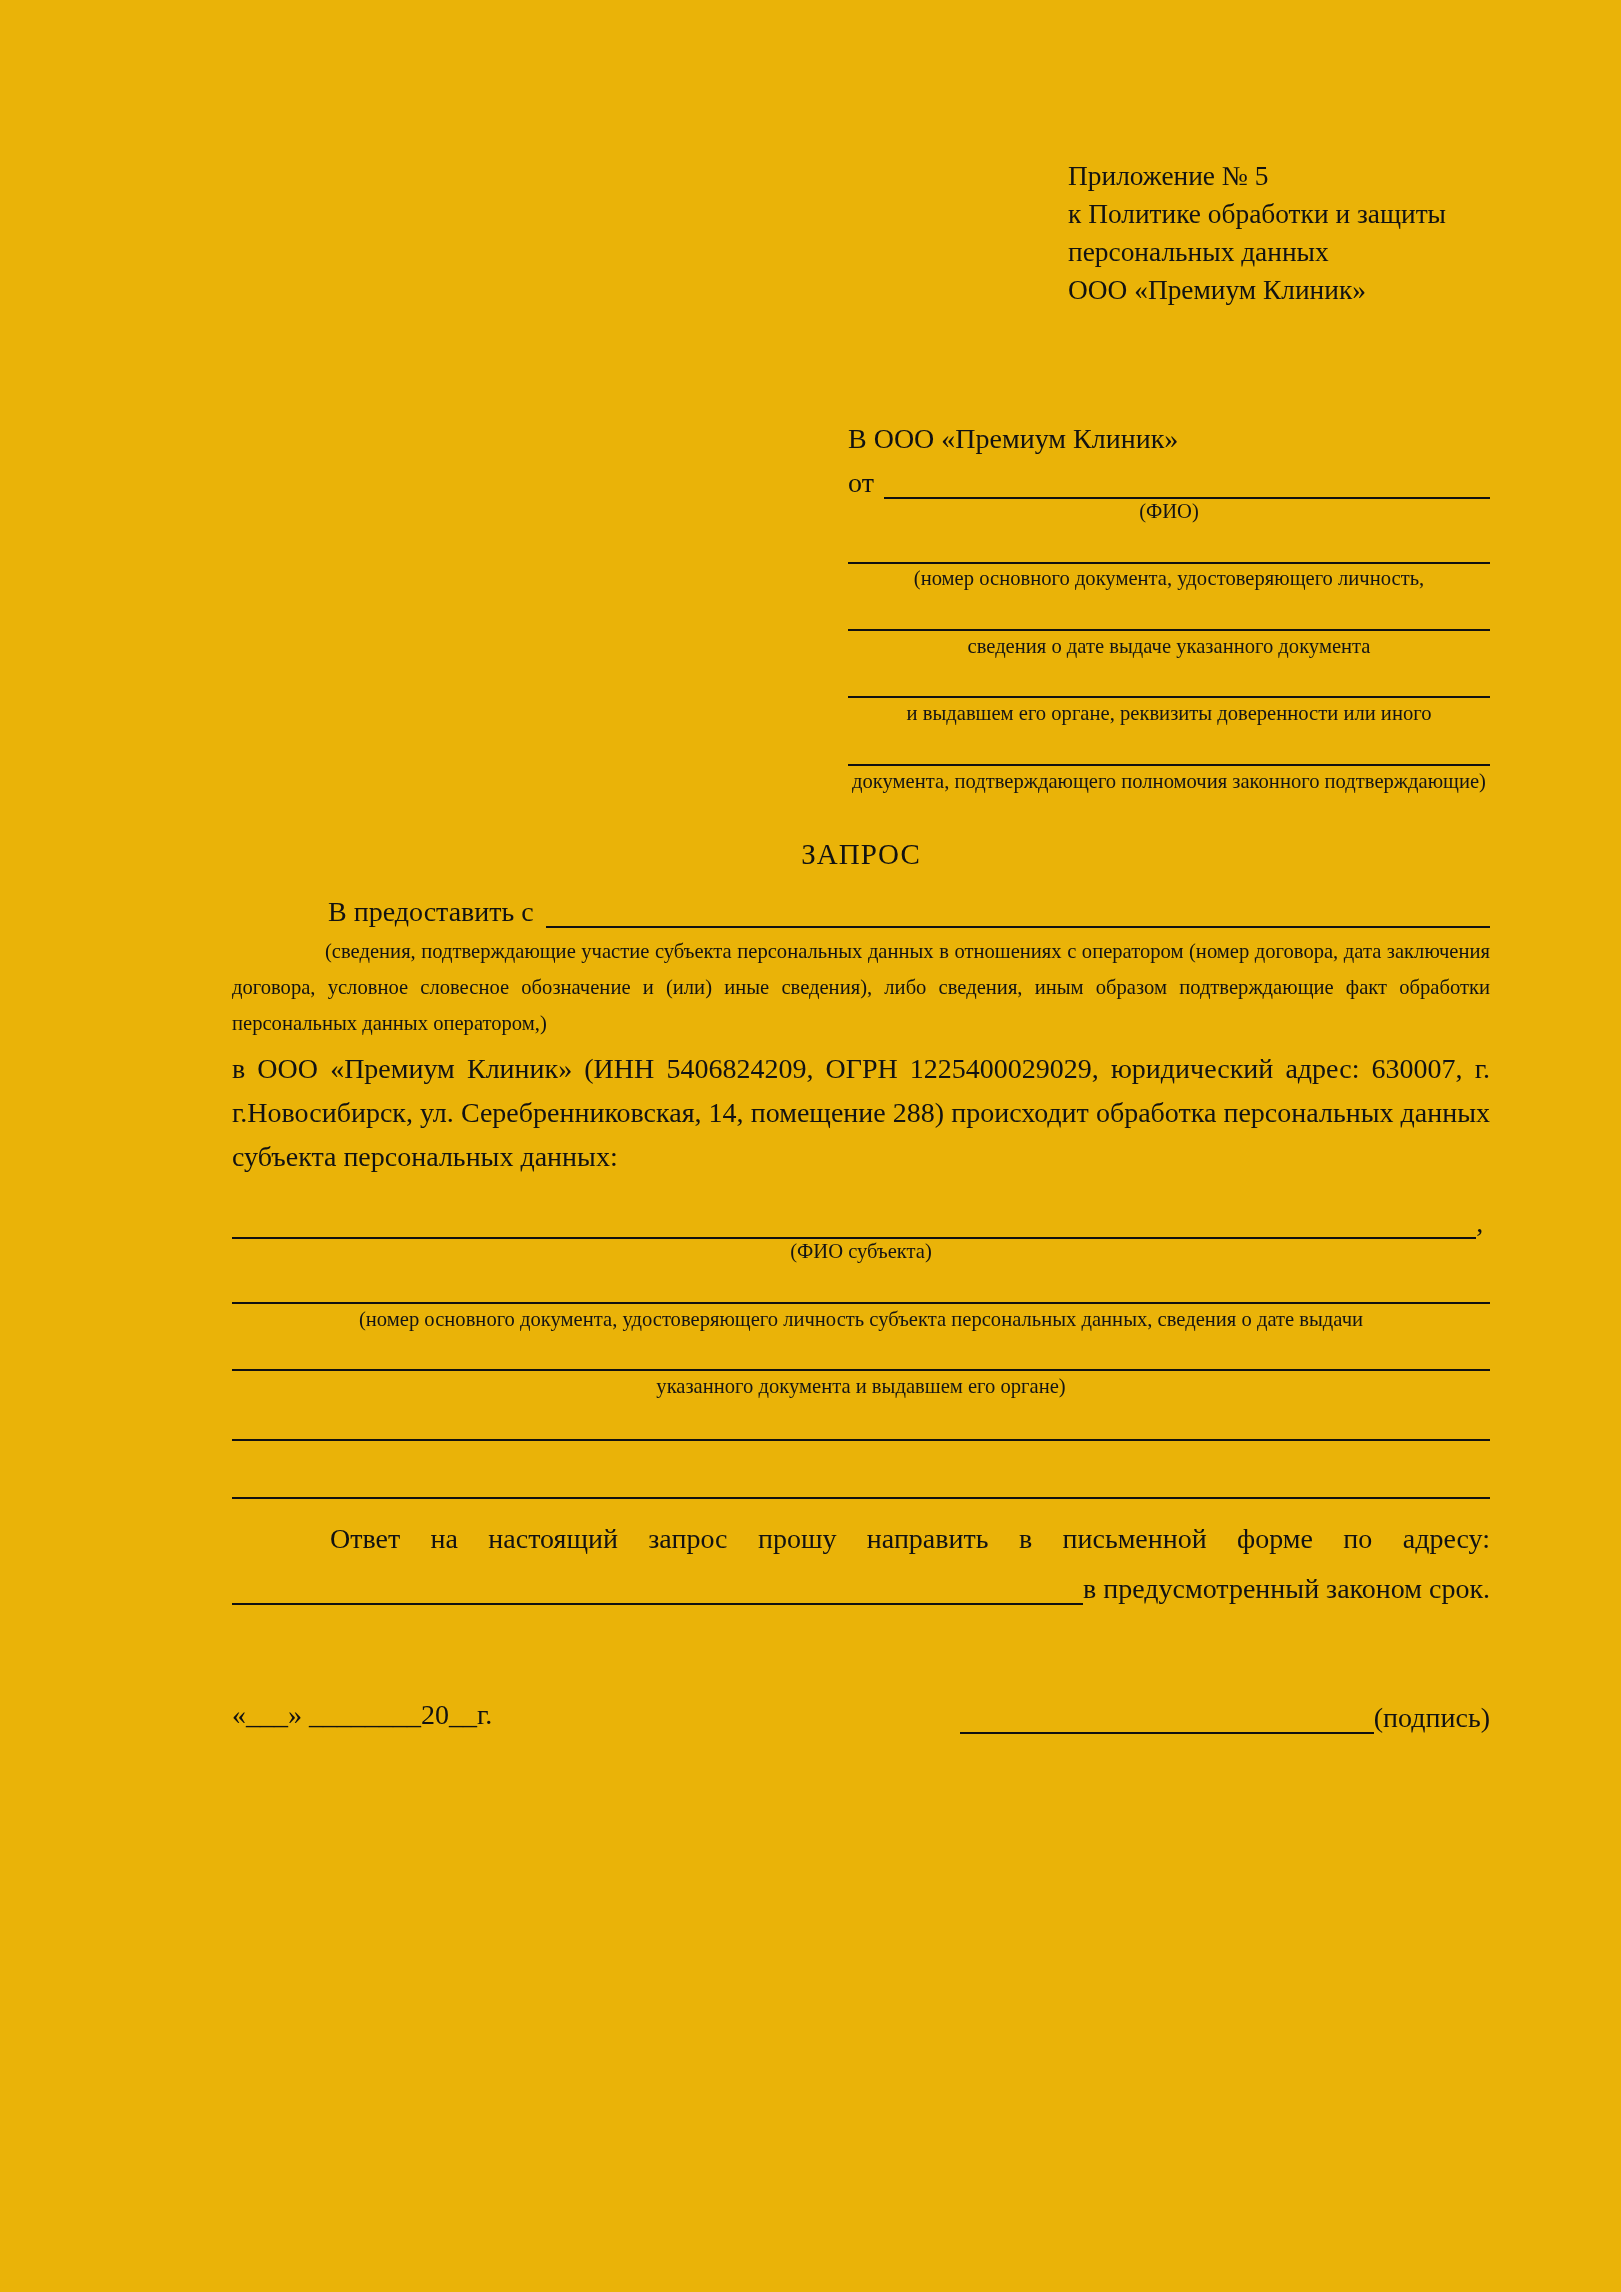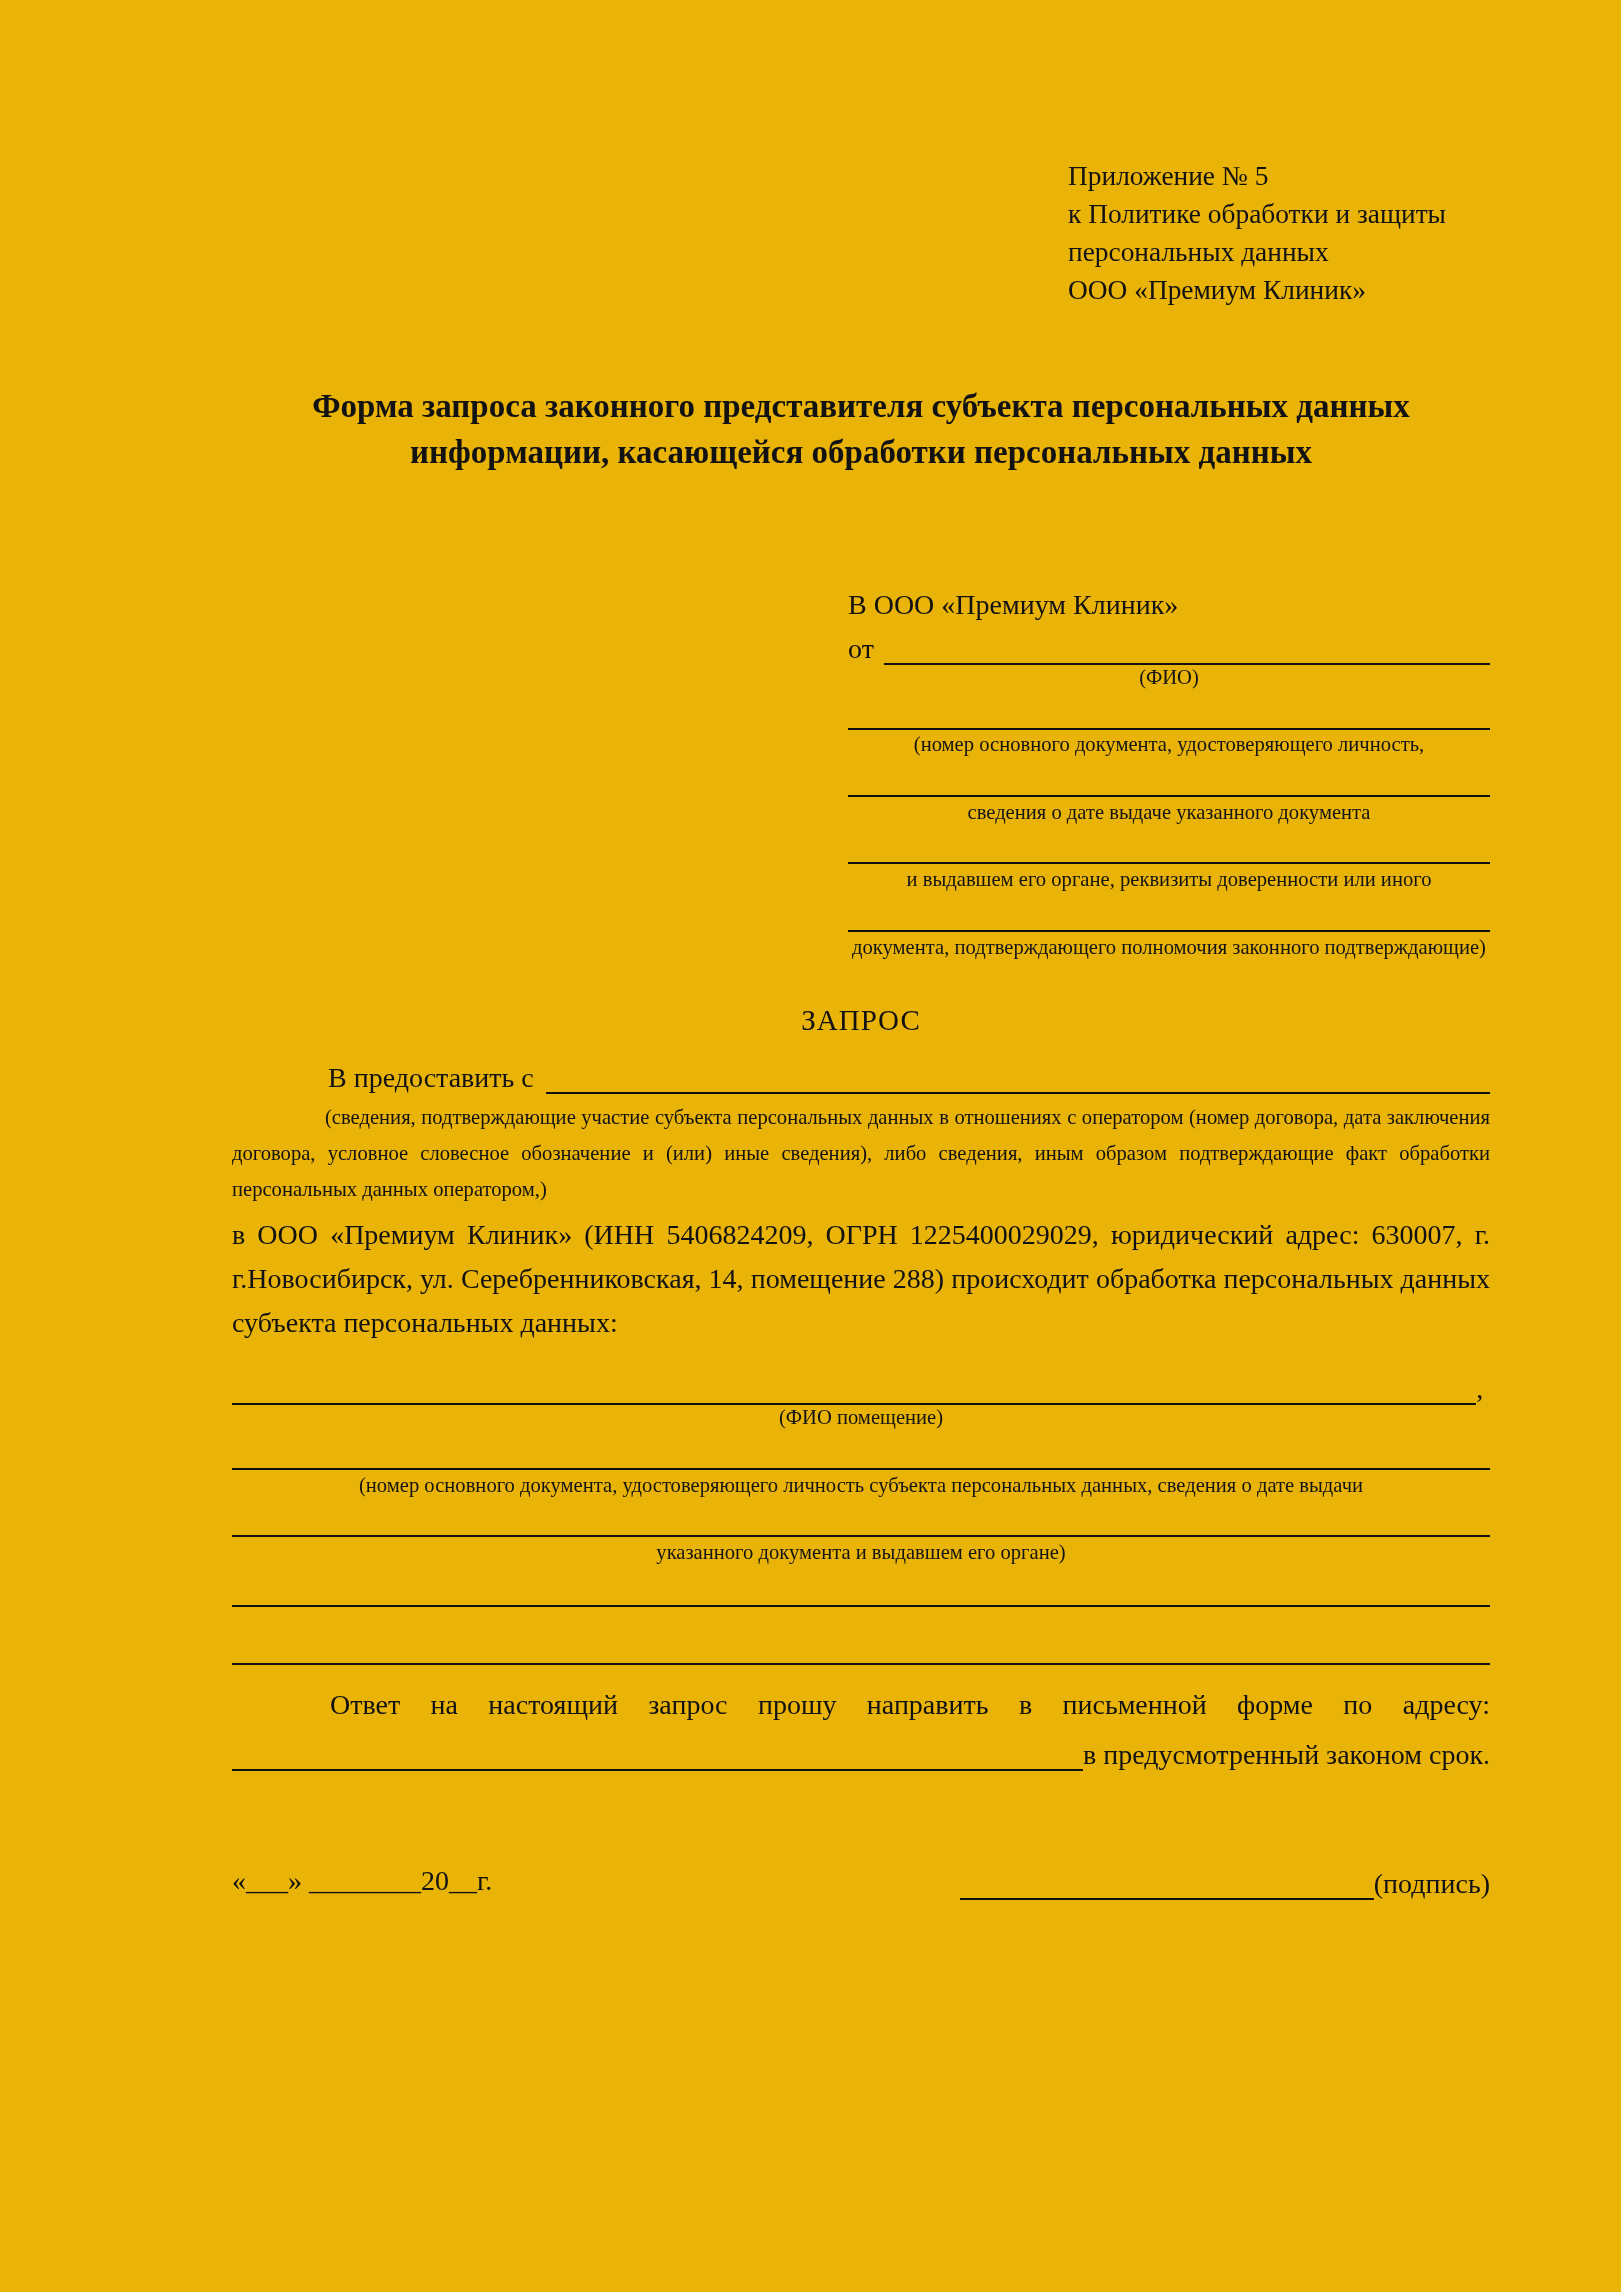--- a/index.html
+++ b/index.html
@@ -102,21 +102,20 @@
 <div class="page">
   <div class="content">
 
     <div class="header-note">
       <div>Приложение № 5</div>
       <div>к Политике обработки и защиты</div>
       <div>персональных данных</div>
       <div>ООО «Премиум Клиник»</div>
     </div>
 
-    <div class="doc-title">Форма запроса законного представителя субъекта персональных данных информации, касающейся обработки персональных данных</div>
 
     <div class="addressee">
       <div class="addr-org">В ООО «Премиум Клиник»</div>
 
       <div class="from-row">
         <span class="from-label">от</span>
         <div class="fill-line"></div>
       </div>
       <div class="cap">(ФИО)</div>
 
@@ -145,21 +144,21 @@
       <div class="fill-line"></div>
     </div>
     <div class="small-caption">(сведения, подтверждающие участие субъекта персональных данных в отношениях с оператором (номер договора, дата заключения договора, условное словесное обозначение и (или) иные сведения), либо сведения, иным образом подтверждающие факт обработки персональных данных оператором,)</div>
 
     <div class="para operator-para">в ООО «Премиум Клиник» (ИНН 5406824209, ОГРН 1225400029029, юридический адрес: 630007, г. г.Новосибирск, ул. Серебренниковская, 14, помещение 288) происходит обработка персональных данных субъекта персональных данных:</div>
 
     <div class="subject-row">
       <div class="fill-line"></div>
       <span class="comma">,</span>
     </div>
-    <div class="cap">(ФИО помещение)</div>
+    <div class="cap">(ФИО субъекта)</div>
 
     <div class="field-group">
       <div class="uline"></div>
       <div class="cap">(номер основного документа, удостоверяющего личность субъекта персональных данных, сведения о дате выдачи</div>
     </div>
     <div class="field-group">
       <div class="uline"></div>
       <div class="cap">указанного документа и выдавшем его органе)</div>
     </div>
 

